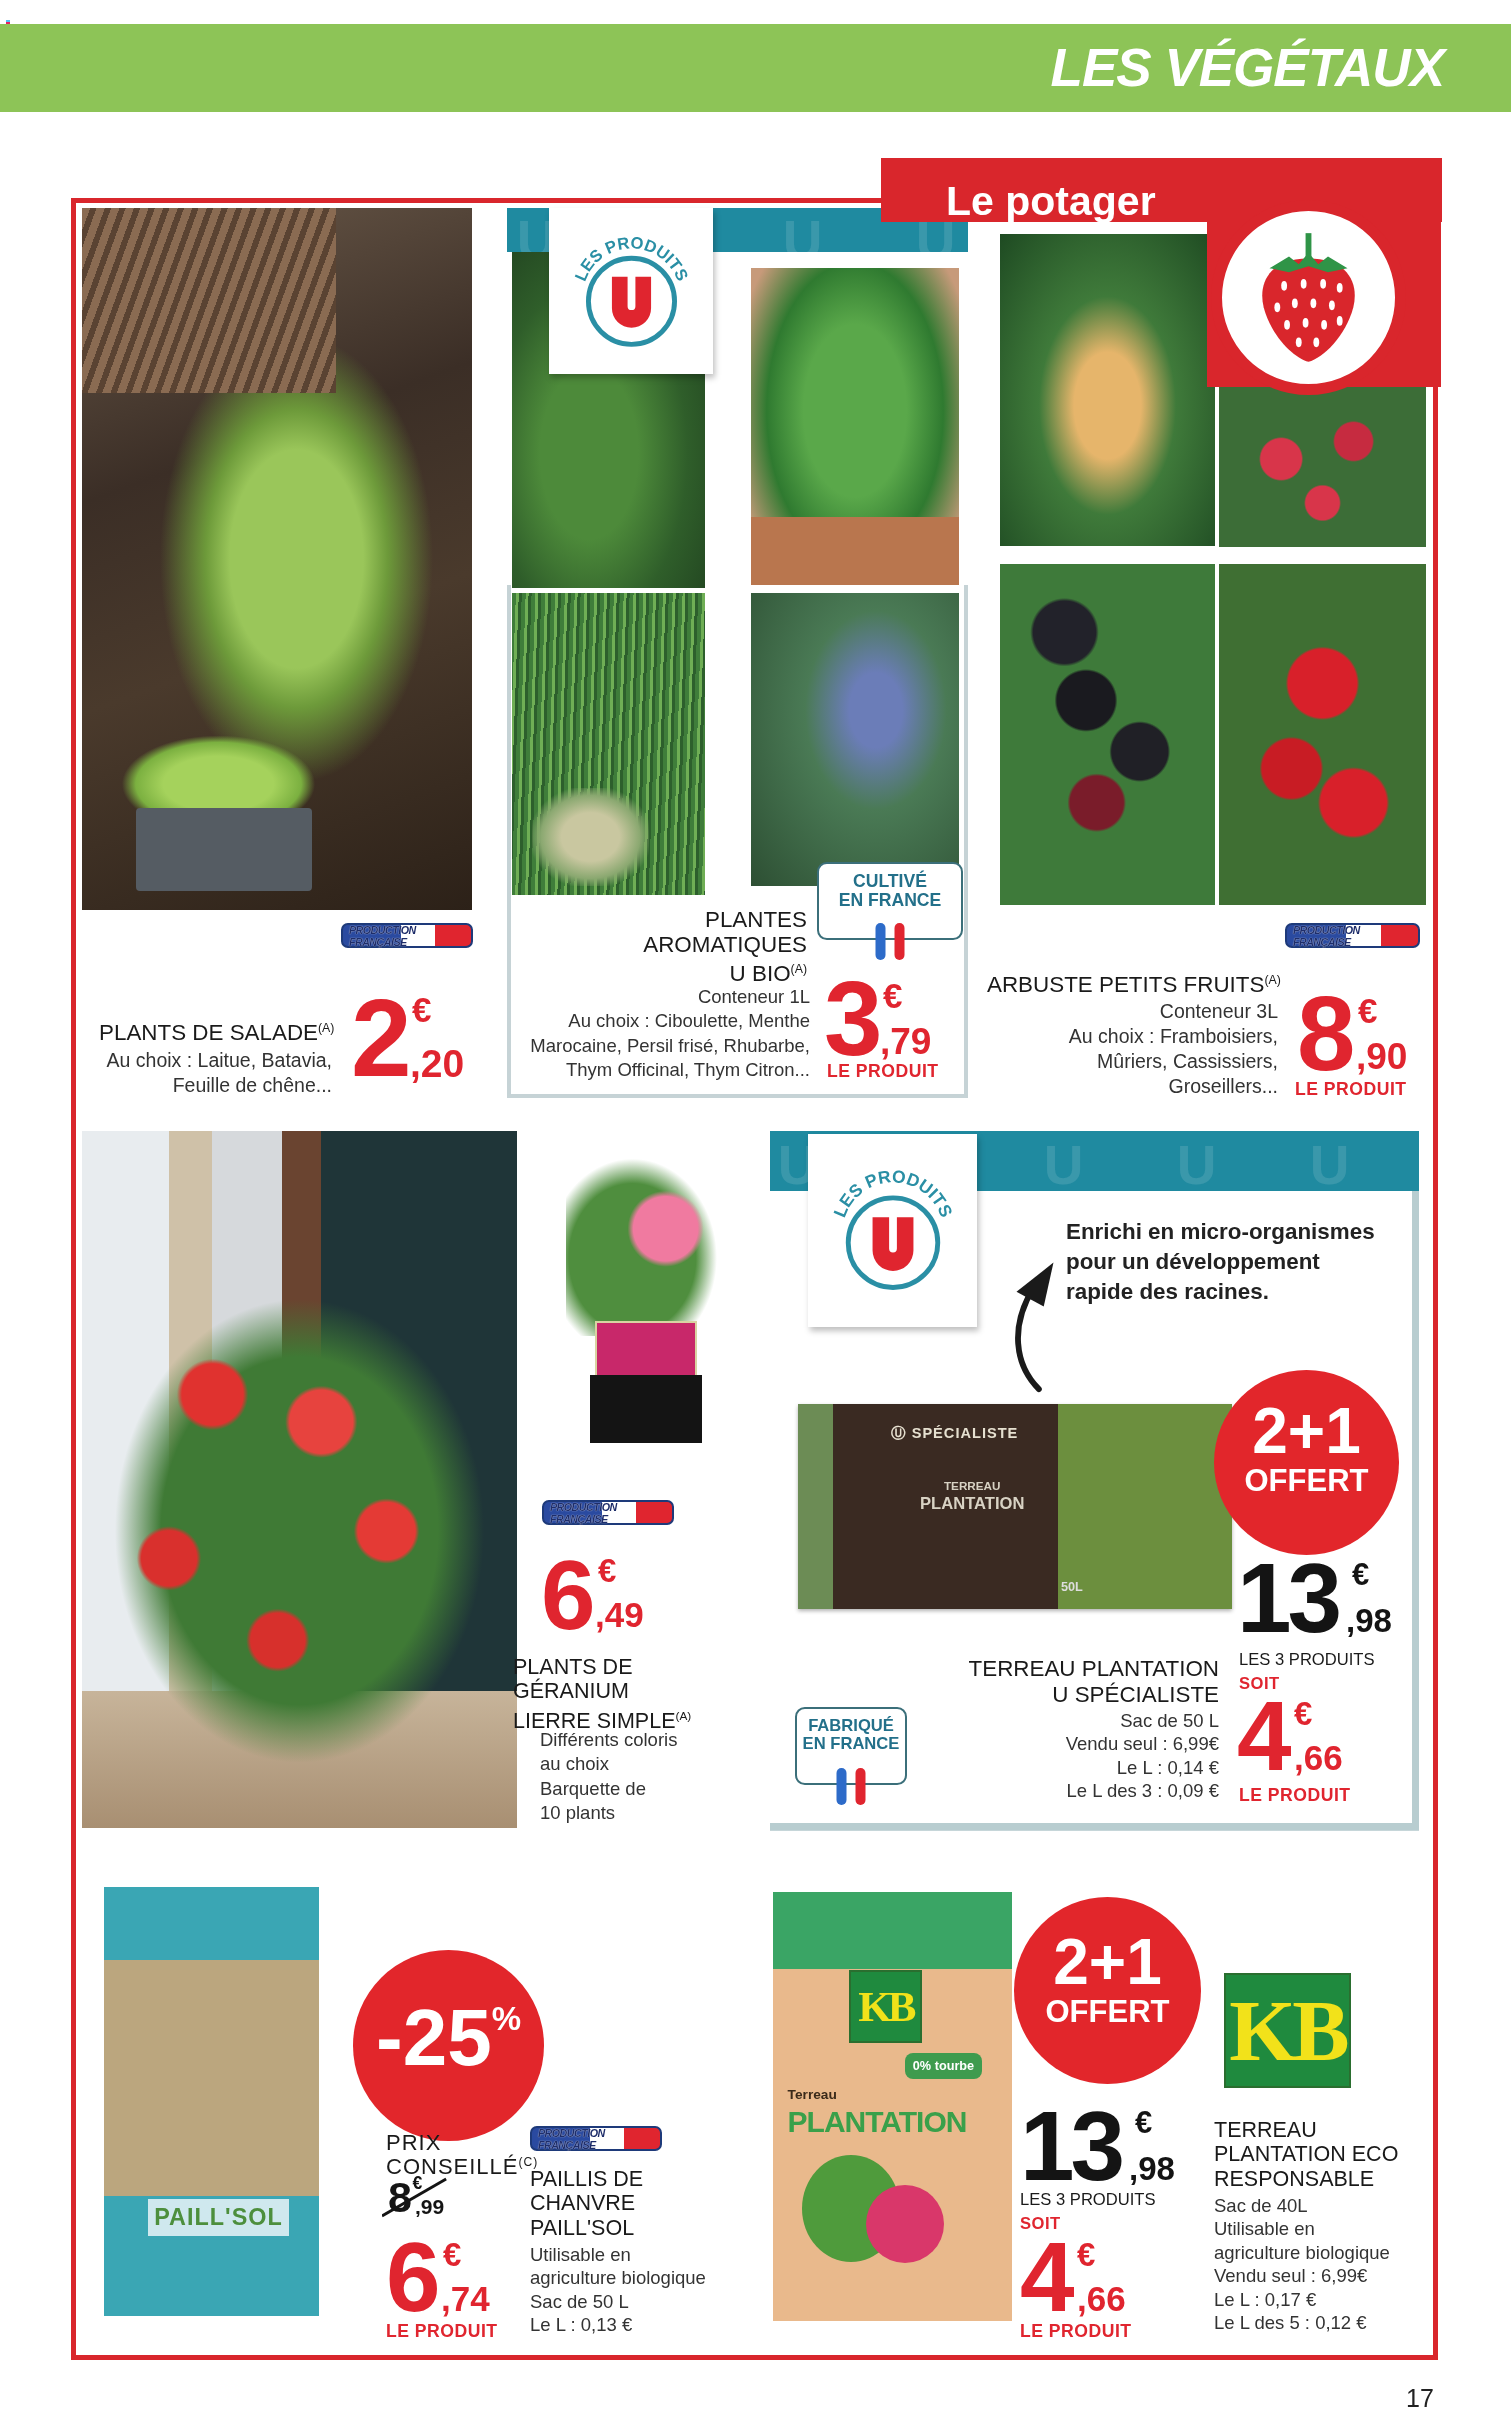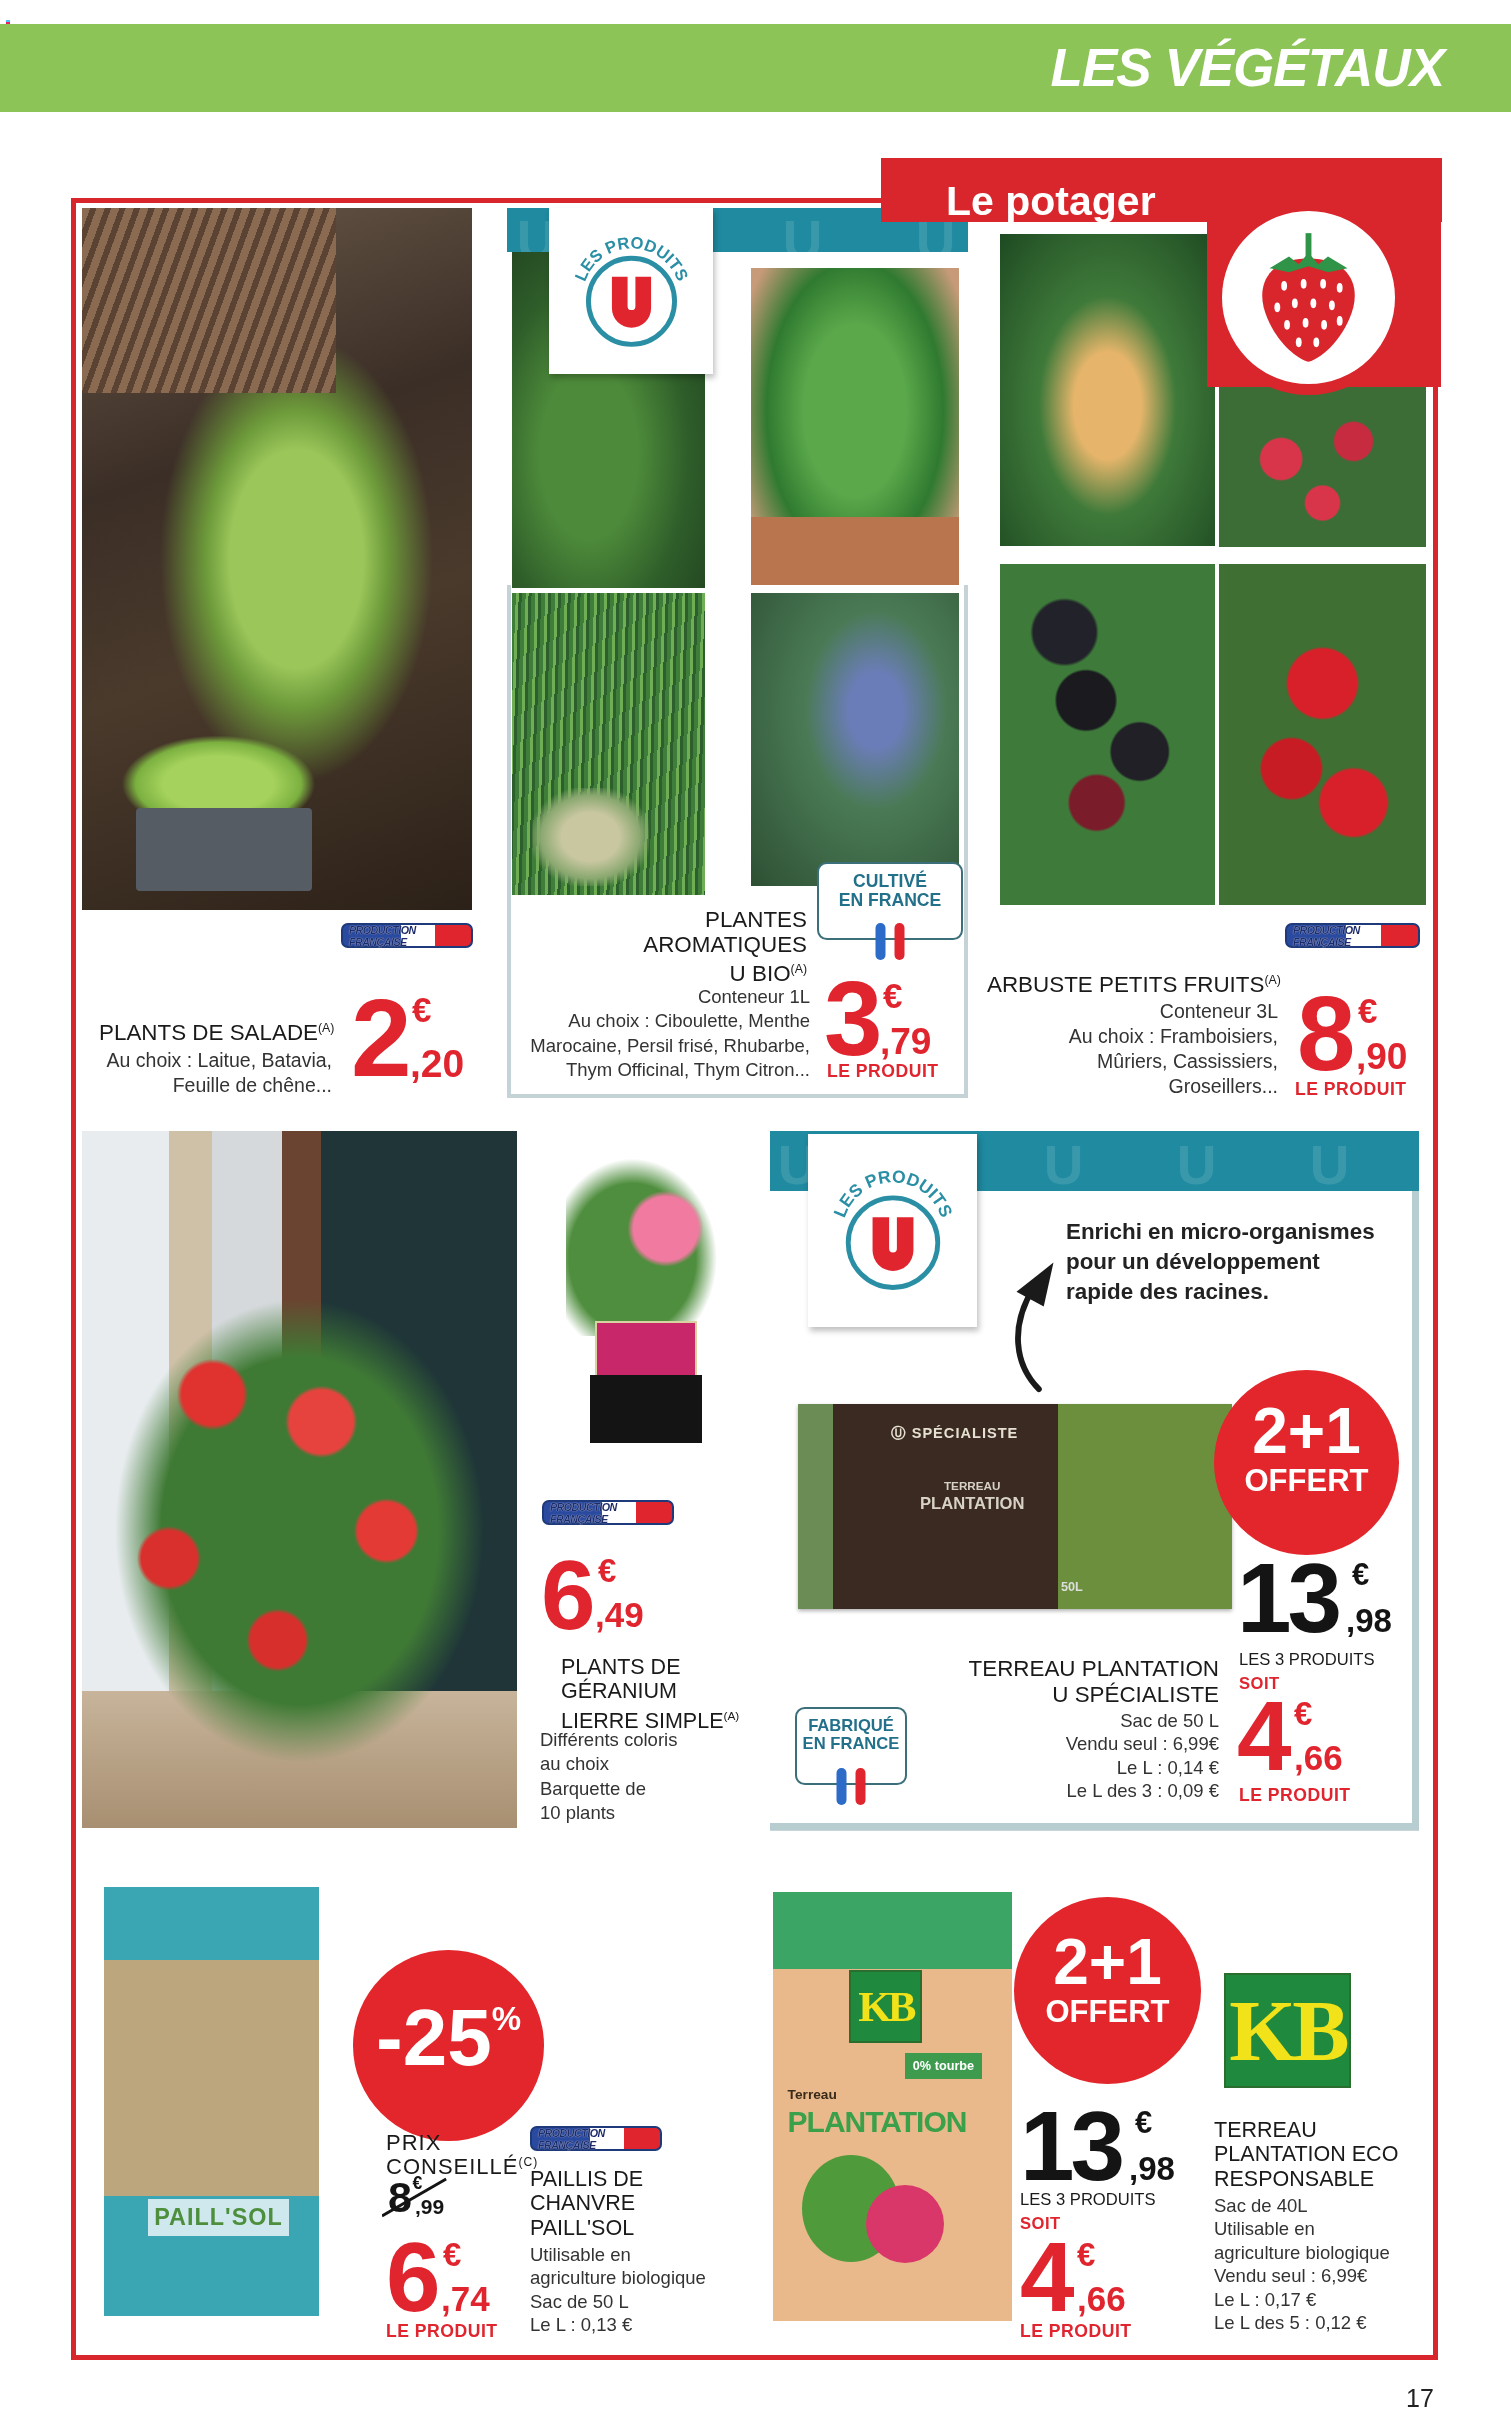--- a/index.html
+++ b/index.html
@@ -227,21 +227,21 @@
   <div class="g-pot"></div>
 </div>
 <div class="abs prod-fr" style="left:542px; top:1500px; width:132px;">
     <span>PRODUCTION FRANÇAISE</span>
   </div>
 <div class="abs price" style="left:541px; top:1546px; width:137px; height:98px;">
   <span class="int" style="font-size:98px; line-height:98px;">6</span>
   <span class="euro" style="left:57px; top:5.9px; font-size:33px;">€</span>
   <span class="cents" style="left:54px; top:49px; font-size:35px;">,49</span>
 </div>
-<div class="abs ptitle" style="left:561px; top:1655px; font-size:21.5px; line-height:24.4px;">
+<div class="abs ptitle" style="left:513px; top:1655px; font-size:21.5px; line-height:24.4px;">
   <div>PLANTS DE</div>
   <div>GÉRANIUM</div>
   <div><span>LIERRE SIMPLE</span><span class="sup">(A)</span></div>
 </div>
 <div class="abs pdesc" style="left:540px; top:1728px; font-size:18.5px; line-height:24.4px;">
   <div>Différents coloris</div>
   <div>au choix</div>
   <div>Barquette de</div>
   <div>10 plants</div>
 </div>
@@ -345,21 +345,21 @@
 </div>
 <div class="abs pdesc" style="left:530px; top:2243px; font-size:18.5px; line-height:23.4px;">
   <div>Utilisable en</div>
   <div>agriculture biologique</div>
   <div>Sac de 50 L</div>
   <div>Le L : 0,13 €</div>
 </div>
 
 <div class="abs kb-bag">
   <div class="kb-logo" style="position:absolute; left:76px; top:78px; width:73px; height:73px; font-size:43px;">KB</div>
-  <div style="position:absolute; left:132px; top:161px; background:#3e9b4e; color:#fff; font-weight:700; font-size:12.7px; padding:5.9px 7.8px; border-radius:0;">0% tourbe</div>
+  <div style="position:absolute; left:132px; top:161px; background:#3e9b4e; color:#fff; font-weight:700; font-size:12.7px; padding:5.9px 7.8px; border-radius:8px;">0% tourbe</div>
   <div style="position:absolute; left:14.6px; top:195px; color:#3a2a1a; font-weight:700; font-size:13.7px;">Terreau</div>
   <div style="position:absolute; left:14.6px; top:213px; color:#3aa04a; font-weight:700; font-size:30px; letter-spacing:-1px;">PLANTATION</div>
   <div style="position:absolute; left:29px; top:263px; width:98px; height:107px; border-radius:50%; background:#4f9b3c;"></div>
   <div style="position:absolute; left:93px; top:293px; width:78px; height:78px; border-radius:50%; background:#d9376a;"></div>
 </div>
 <div class="abs red-circle" style="left:1014px; top:1897px; width:187px; height:187px; padding-top:33px;">
   <div style="font-size:64px; line-height:64px;">2+1</div>
   <div style="font-size:31px; line-height:35px;">OFFERT</div>
 </div>
 <div class="abs kb-logo" style="left:1224px; top:1973px; width:127px; height:115px; font-size:86px;">KB</div>

